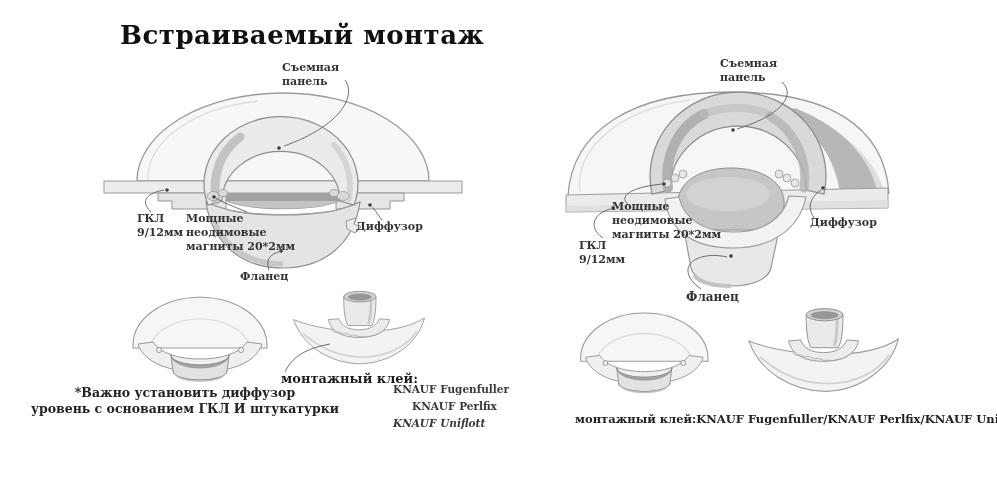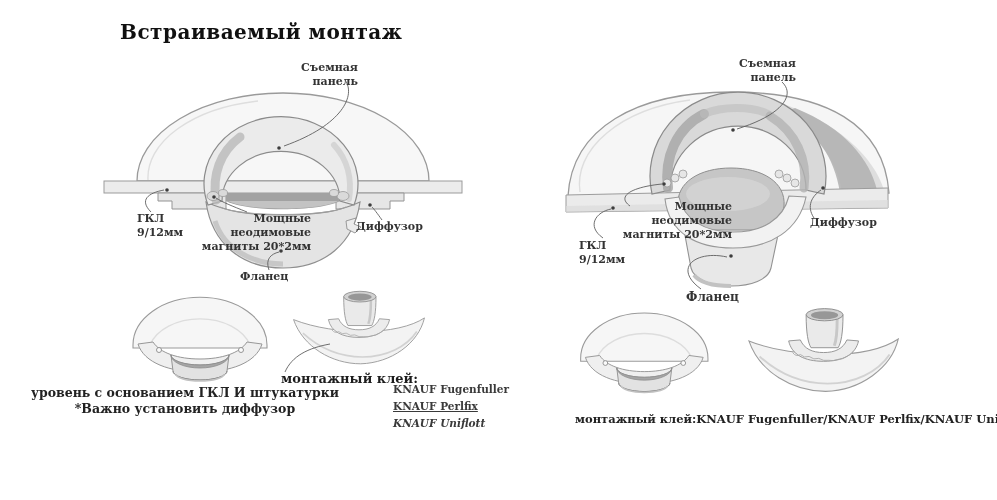--- a/index.html
+++ b/index.html
@@ -1,21 +1,21 @@
 <!DOCTYPE html>
 <html><head>
 <meta charset="utf-8">
 <style>
   html,body{margin:0;padding:0;background:#ffffff;}
   .page{position:relative;width:997px;height:500px;background:#ffffff;overflow:hidden;
         font-family:"DejaVu Serif","Liberation Serif",serif;}
   .illustration{position:absolute;left:0;top:0;}
   .lbl{position:absolute;color:#333333;font-weight:700;line-height:1.25;font-size:11px;white-space:nowrap;}
-  .lbl.center{text-align:right;white-space:normal;}
-  .title{position:absolute;font-size:20px;font-weight:700;color:#101010;
+  .lbl.center{text-align:left;white-space:normal;}
+  .title{position:absolute;font-size:26px;font-weight:700;color:#101010;
          letter-spacing:.5px;white-space:nowrap;}
   .footnote{position:absolute;font-weight:700;color:#222222;text-align:center;line-height:1.3;}
   .glue{position:absolute;font-weight:700;color:#1d1d1d;font-size:13px;white-space:nowrap;}
   .product{position:absolute;font-weight:700;color:#3a3a3a;font-size:10.5px;white-space:nowrap;margin-top:21px;}
   .footnote-right{position:absolute;font-weight:700;color:#222222;font-size:11.5px;white-space:nowrap;}
 </style>
 </head>
 <body>
 
 <div class="page">
@@ -165,26 +165,26 @@
     <div>магниты 20*2мм</div>
   </div>
 
   <div class="lbl" style="left:356px;top:220px;">Диффузор</div>
 
   <div class="lbl" style="left:240px;top:270px;">Фланец</div>
 
   <div class="glue" style="left:281px;top:371px;">монтажный клей:</div>
 
   <div class="product" style="left:393px;top:362px;">KNAUF Fugenfuller</div>
-  <div class="product" style="left:393px;top:379px;text-decoration:underline;">KNAUF Perlfix</div>
+  <div class="product" style="left:412px;top:379px;">KNAUF Perlfix</div>
   <div class="product" style="left:393px;top:396px;font-style:italic;">KNAUF Uniflott</div>
 
   <div class="footnote" style="left:25px;top:385px;width:320px;font-size:12.5px;">
+    <div>*Важно установить диффузор</div>
     <div>уровень с основанием ГКЛ И штукатурки</div>
-    <div>*Важно установить диффузор</div>
   </div>
 
 
   <div class="lbl center" style="left:720px;top:57px;width:76px;">
     <div>Съемная</div>
     <div>панель</div>
   </div>
 
   <div class="lbl center" style="left:612px;top:200px;width:120px;">
     <div>Мощные</div>

